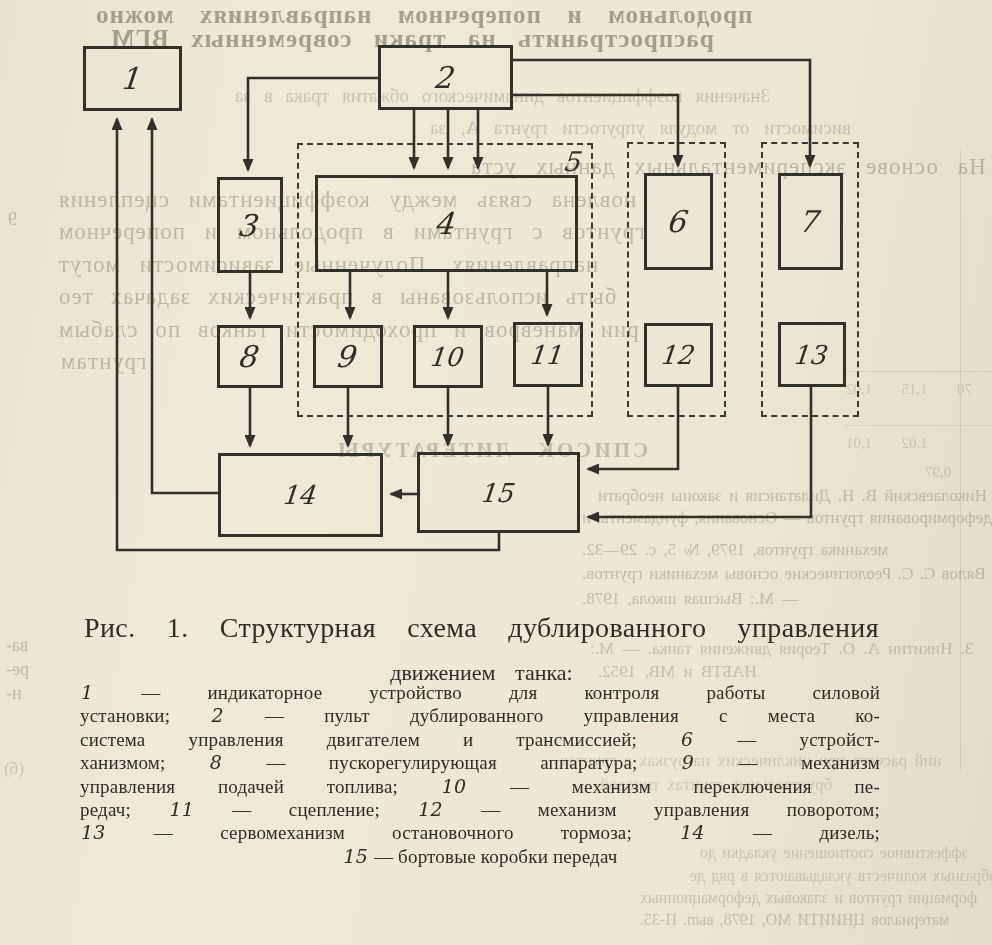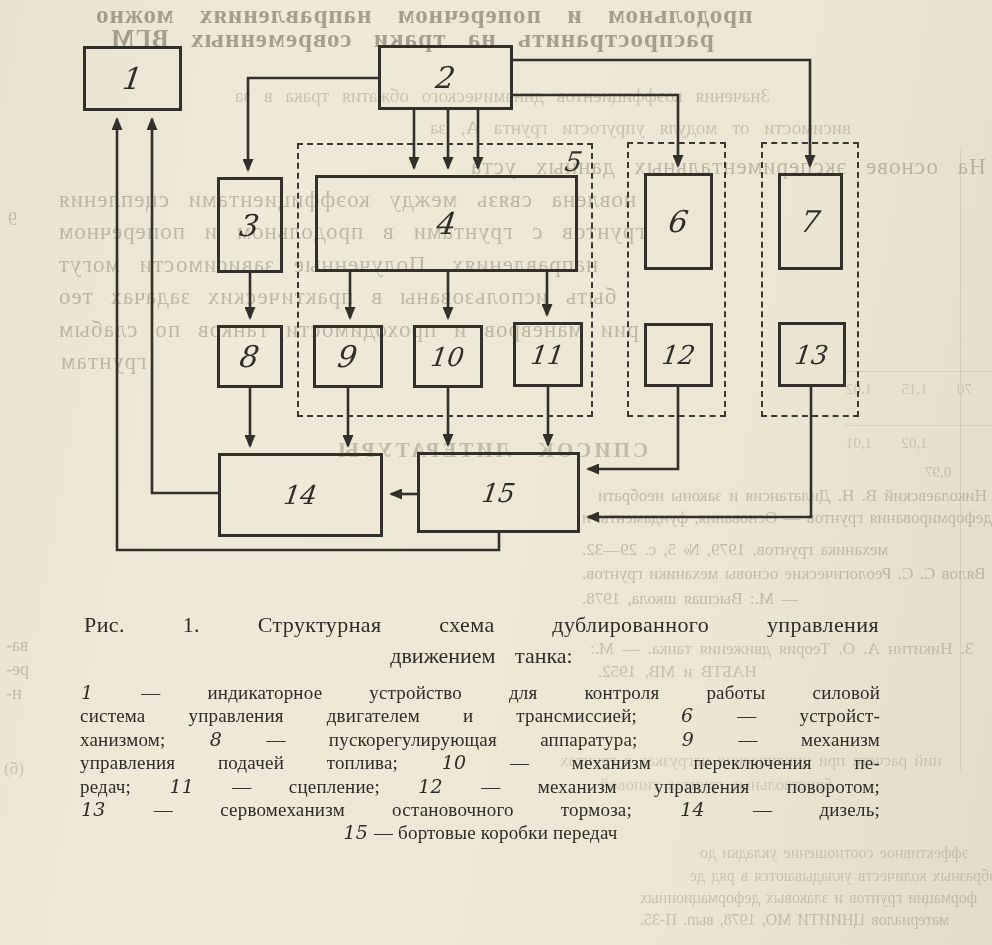--- a/index.html
+++ b/index.html
@@ -15,22 +15,22 @@
   svg.conn{position:absolute;left:0;top:0;z-index:2;}
   .block{position:absolute;border:3px solid #32302b;box-sizing:border-box;
          display:flex;align-items:center;justify-content:center;z-index:3;background:transparent;}
   .blabel{font-style:italic;font-family:"DejaVu Serif","Liberation Serif",serif;
           color:#2f2d28;transform:skewX(-8deg);}
   .dashed{position:absolute;border:2px dashed #3a3832;box-sizing:border-box;z-index:2;}
   .glabel{position:absolute;right:9px;top:1px;font-style:italic;font-size:27px;
           font-family:"DejaVu Serif","Liberation Serif",serif;transform:skewX(-8deg);}
   
   .caption{position:absolute;left:84px;top:612px;width:795px;z-index:4;color:#2e2c27;}
-  .cap1{font-size:22px;text-align:justify;text-align-last:justify;letter-spacing:.4px;}
-  .cap2{font-size:22px;text-align:center;word-spacing:14px;margin-top:5px;}
+  .cap1{font-size:28px;text-align:justify;text-align-last:justify;letter-spacing:.4px;}
+  .cap2{font-size:22px;text-align:center;word-spacing:14px;margin-top:16px;}
   .legend{position:absolute;left:80px;top:681px;width:800px;z-index:4;
           font-size:19px;line-height:22.4px;letter-spacing:.2px;color:#2e2c27;}
   .legend-line{text-align:justify;text-align-last:justify;}
   .legend-line.last{text-align:center;text-align-last:center;}
   .legend i{font-style:italic;padding:0 1px;font-family:"DejaVu Serif","Liberation Serif",serif;}
 </style>
 </head>
 <body>
 
 <div class="page" id="page">
@@ -153,20 +153,21 @@
       <div class="dashed" style="left: 761px; top: 142px; width: 98px; height: 275px;"></div>
     </div>
 
   <div class="caption">
     <div class="cap1">Рис. 1. Структурная схема дублированного управления</div>
     <div class="cap2">движением танка:</div>
   </div>
 
   <div id="legend" class="legend">
       <div class="legend-line"><i>1</i> — индикаторное устройство для контроля работы силовой</div>
+      <div class="legend-line">установки; <i>2</i> — пульт дублированного управления с места ко-</div>
       <div class="legend-line">система управления двигателем и трансмиссией; <i>6</i> — устройст-</div>
       <div class="legend-line">ханизмом; <i>8</i> — пускорегулирующая аппаратура; <i>9</i> — механизм</div>
       <div class="legend-line">управления подачей топлива; <i>10</i> — механизм переключения пе-</div>
       <div class="legend-line">редач; <i>11</i> — сцепление; <i>12</i> — механизм управления поворотом;</div>
       <div class="legend-line"><i>13</i> — сервомеханизм остановочного тормоза; <i>14</i> — дизель;</div>
       <div class="legend-line last"><i>15</i> — бортовые коробки передач</div>
     </div>
 
 </div>
 

